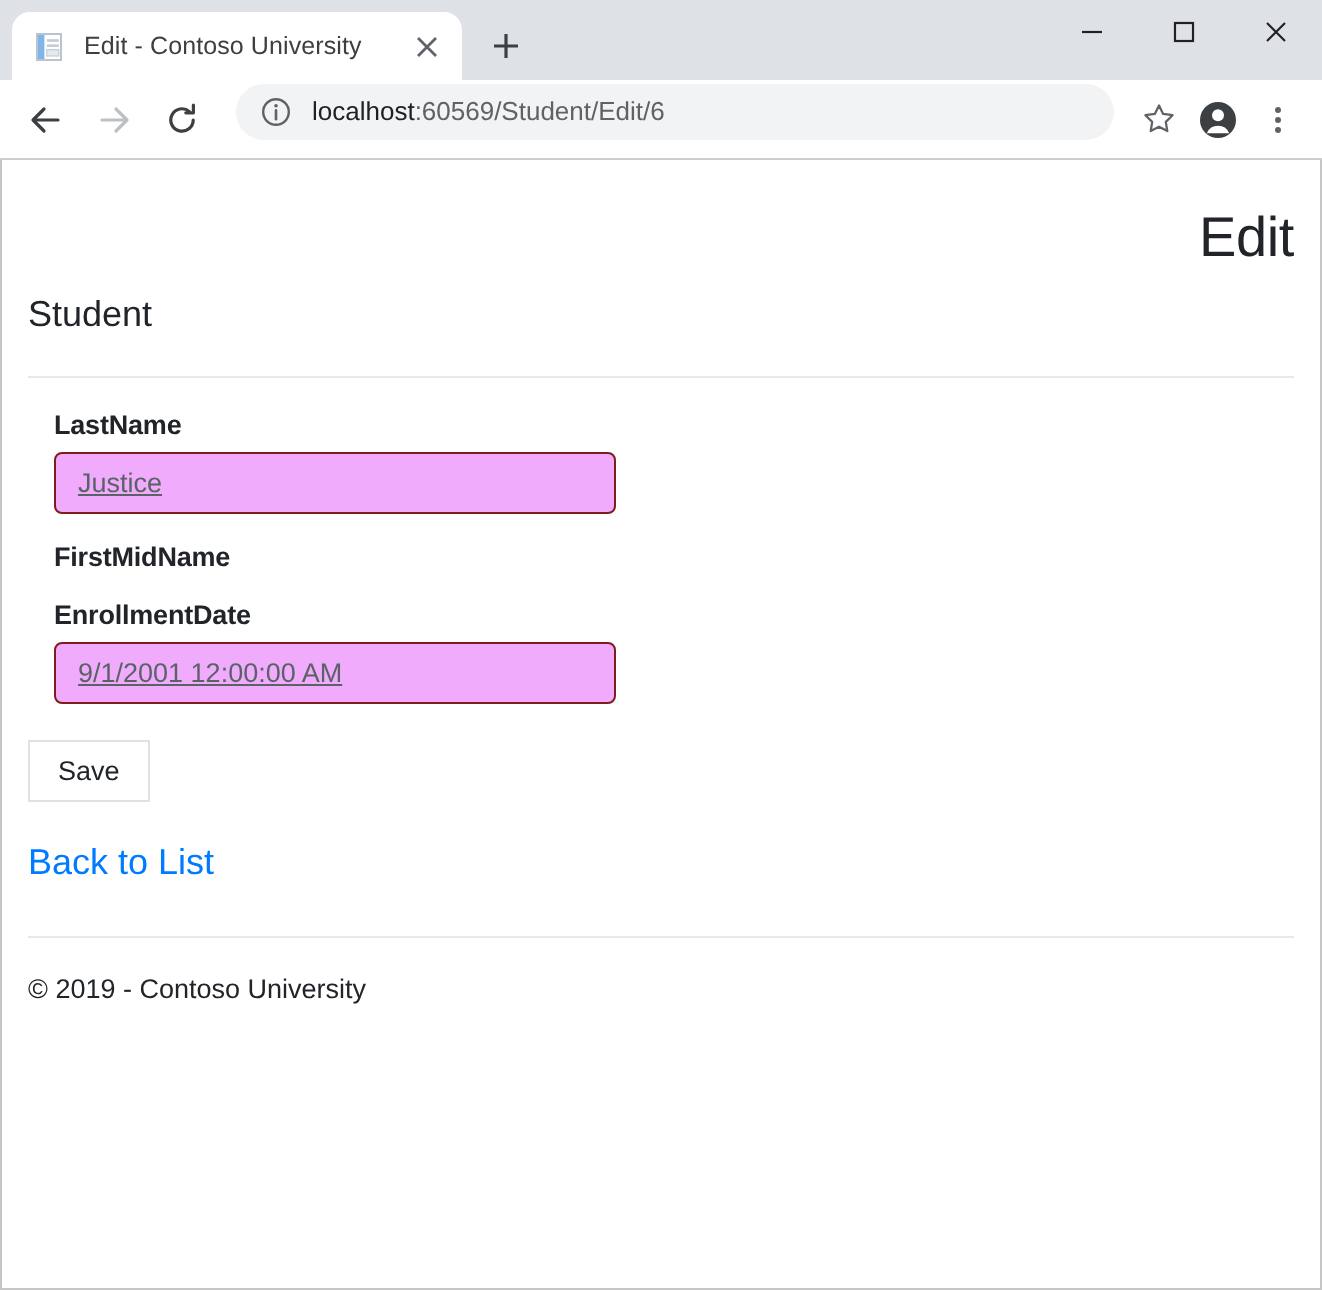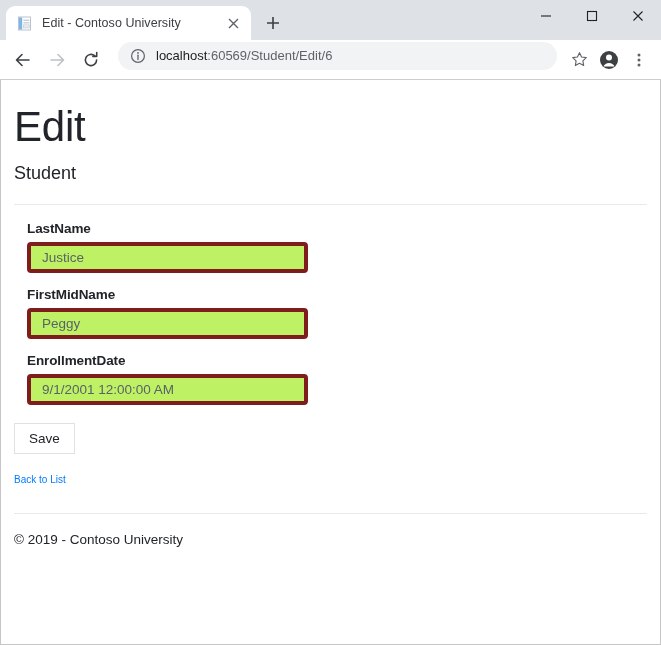--- a/index.html
+++ b/index.html
@@ -27,21 +27,21 @@
     height: 40px;
     background: #dee1e6;
     display: flex;
     align-items: flex-end;
     flex: 0 0 auto;
   }
   .tab {
     position: relative;
     margin-left: 6px;
     height: 34px;
-    width: 245px;
+    width: 225px;
     background: #ffffff;
     border-radius: 9px 9px 0 0;
     display: flex;
     align-items: center;
     padding: 0 8px 0 10px;
   }
   .favicon {
     width: 17px;
     height: 17px;
     flex: 0 0 auto;
@@ -156,26 +156,27 @@
     background: #dadada;
     border-radius: 4px;
     border: 1px solid #d0d0d0;
   }
 
   .container {
     padding: 0 13px;
   }
 
   h1.page-title {
-    font-size: 42px;
+    font-size: 28px;
     font-weight: 400;
     color: #212529;
     margin-top: 22px;
     line-height: 1.2;
     letter-spacing: -.2px;
+    text-align: right;
   }
   h4.page-sub {
     font-size: 18px;
     font-weight: 400;
     color: #212529;
     margin-top: 11px;
   }
   hr {
     border: 0;
     border-top: 1px solid #e9e9ea;
@@ -193,45 +194,46 @@
     letter-spacing: -.1px;
   }
   input.form-control {
     display: block;
     width: 281px;
     height: 31px;
     padding: 4px 11px;
     font-size: 13.5px;
     font-family: "Liberation Sans", sans-serif;
     color: #5a6268;
-    background: #bef264;
-    border: 4px solid #7f1d1d;
+    background: #f0abfc;
+    border: 1px solid #7f1d1d;
     border-radius: 4px;
     outline: none;
+    text-decoration: underline;
   }
 
   .btn-save {
     margin-top: 18px;
     display: inline-block;
     height: 31px;
     padding: 0 14px;
     font-size: 13.5px;
     font-family: "Liberation Sans", sans-serif;
     color: #212529;
     background: #ffffff;
     border: 1px solid #dfe1e4;
     border-radius: 0;
     cursor: pointer;
     line-height: 29px;
   }
 
   .back-link {
     display: inline-block;
     margin-top: 20px;
-    font-size: 10px;
+    font-size: 18px;
     color: #007bff;
     text-decoration: none;
   }
 
   .footer-rule { margin-top: 26px; }
   .footer-text {
     margin-top: 18px;
     font-size: 13.5px;
     color: #212529;
   }
@@ -353,21 +355,20 @@
 
       <form>
 
         <div class="form-group">
           <label>LastName</label>
           <input class="form-control" type="text" value="Justice" style="">
         </div>
 
         <div class="form-group">
           <label>FirstMidName</label>
-          <input class="form-control" type="text" value="Peggy" style="">
         </div>
 
         <div class="form-group">
           <label>EnrollmentDate</label>
           <input class="form-control" type="text" value="9/1/2001 12:00:00 AM" style="">
         </div>
 
         <button type="button" class="btn-save">Save</button>
       </form>
 

